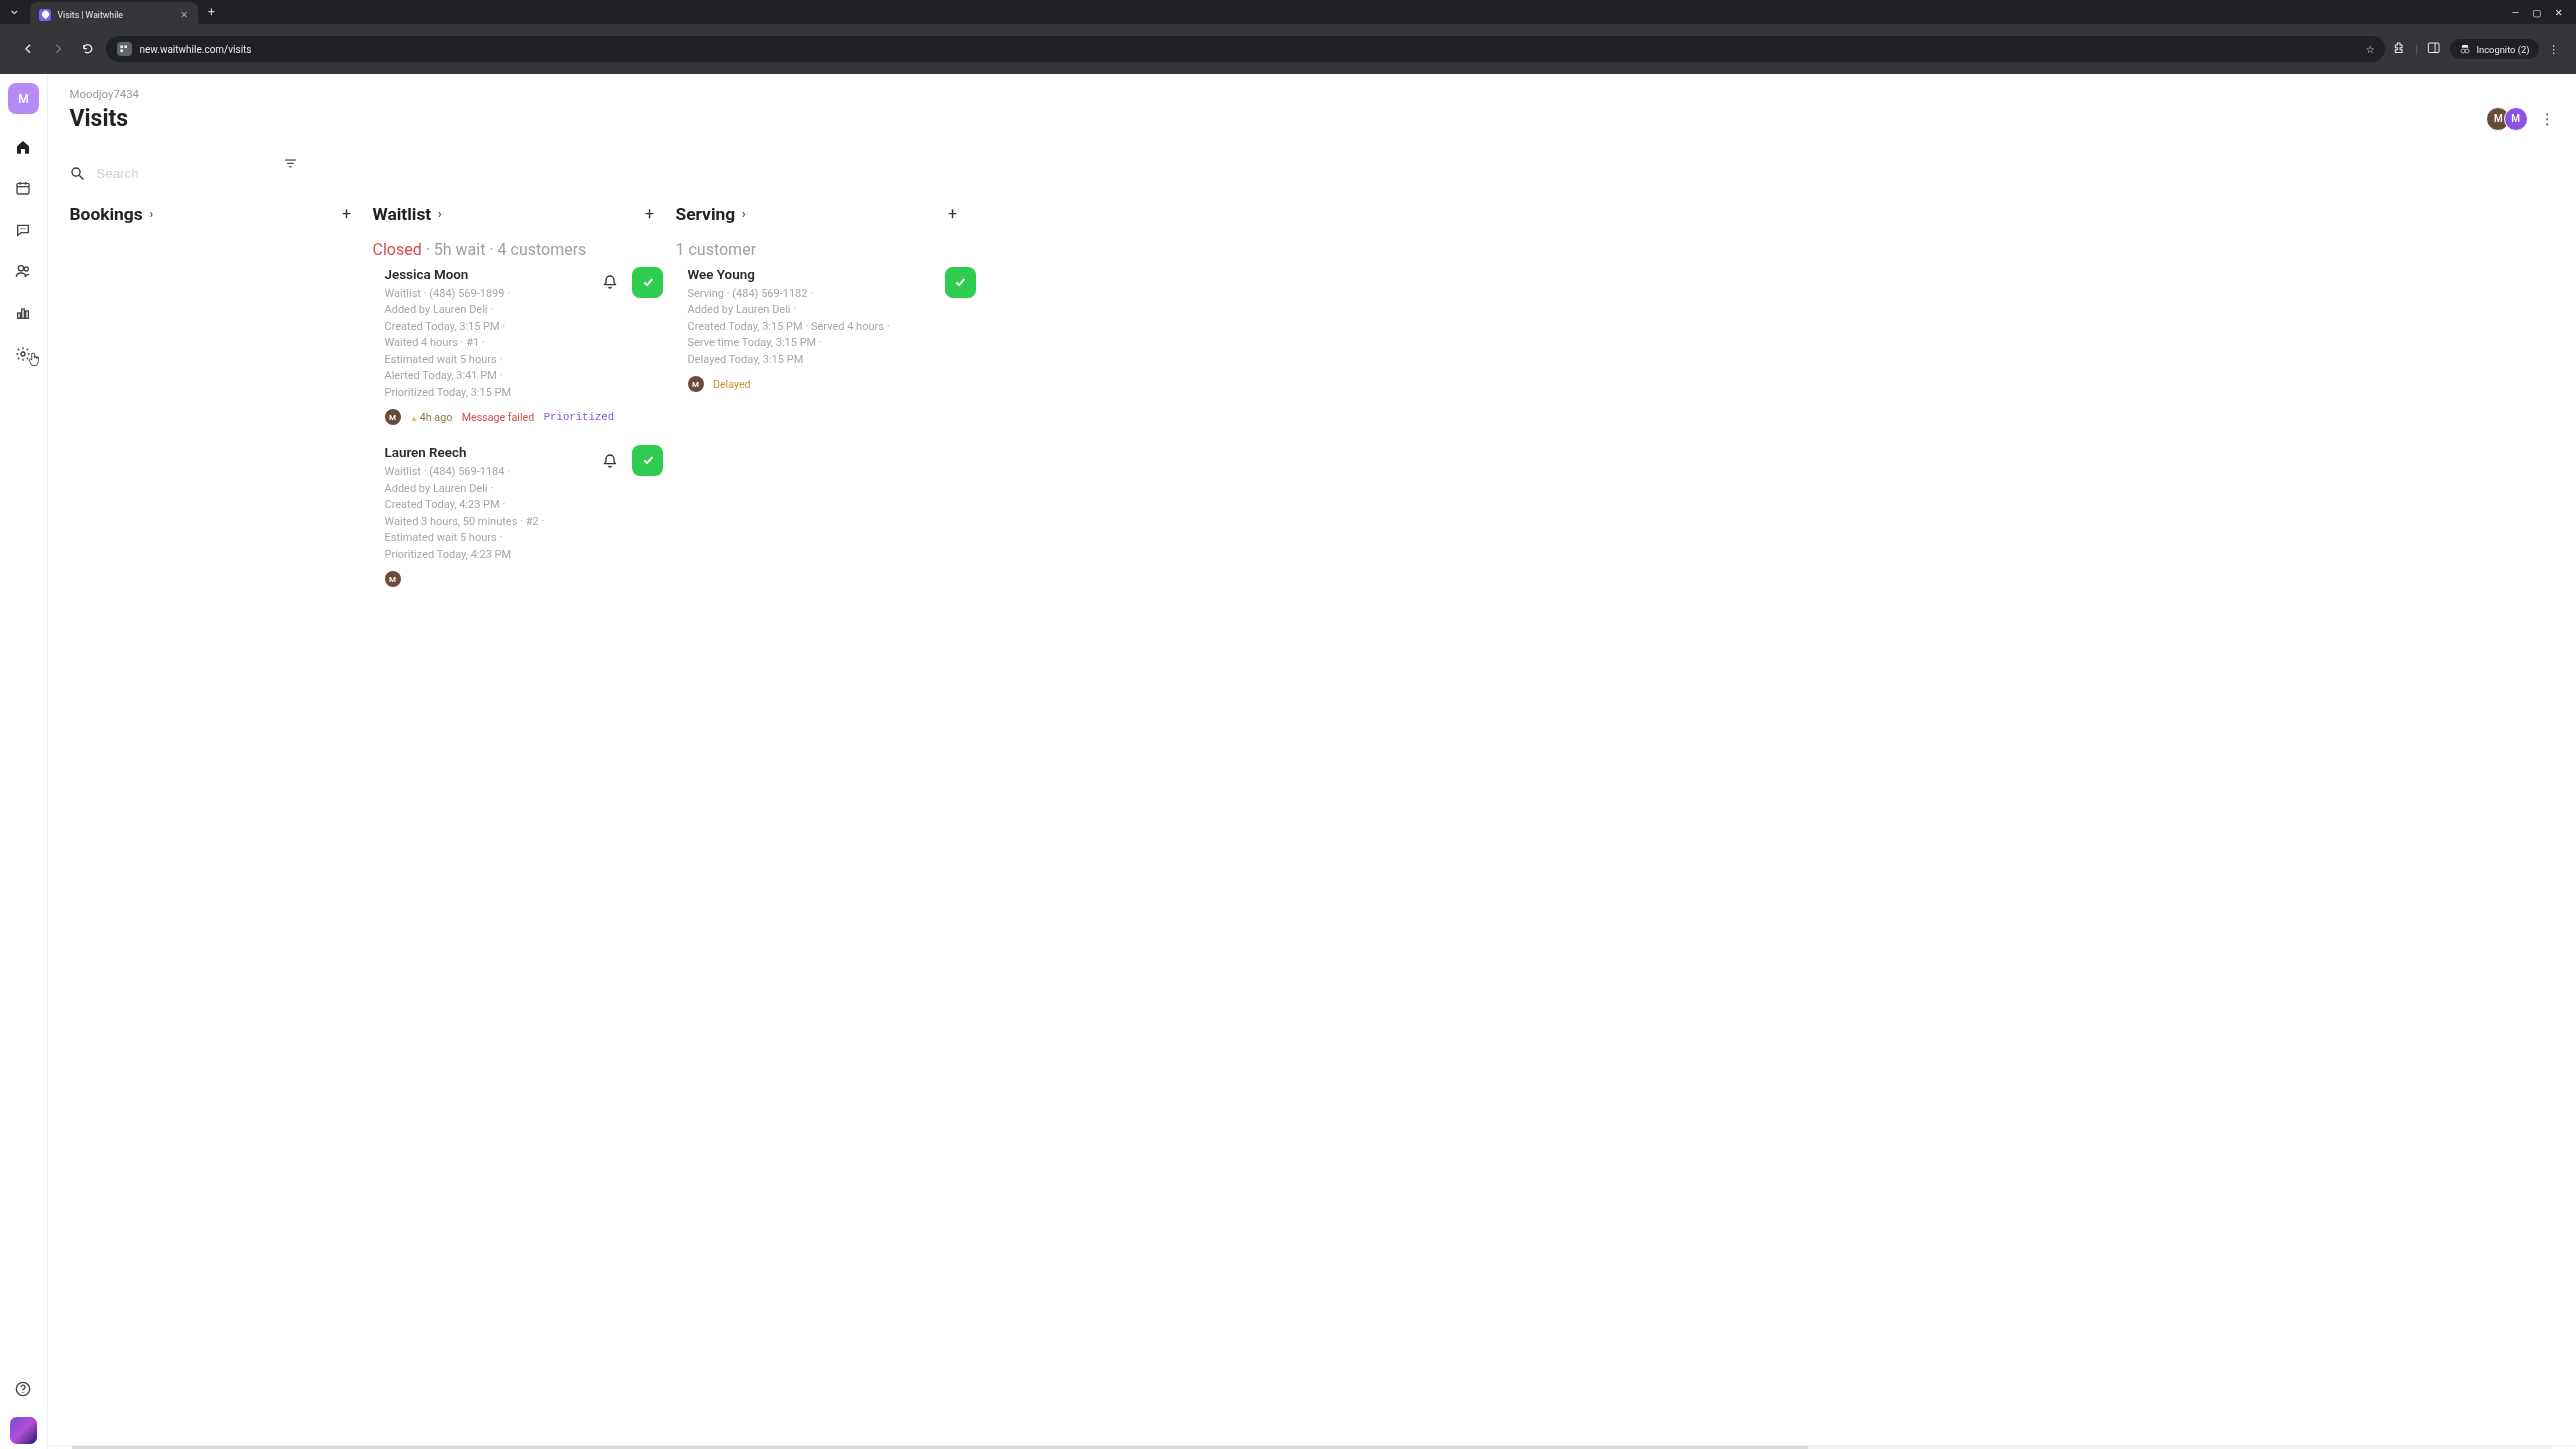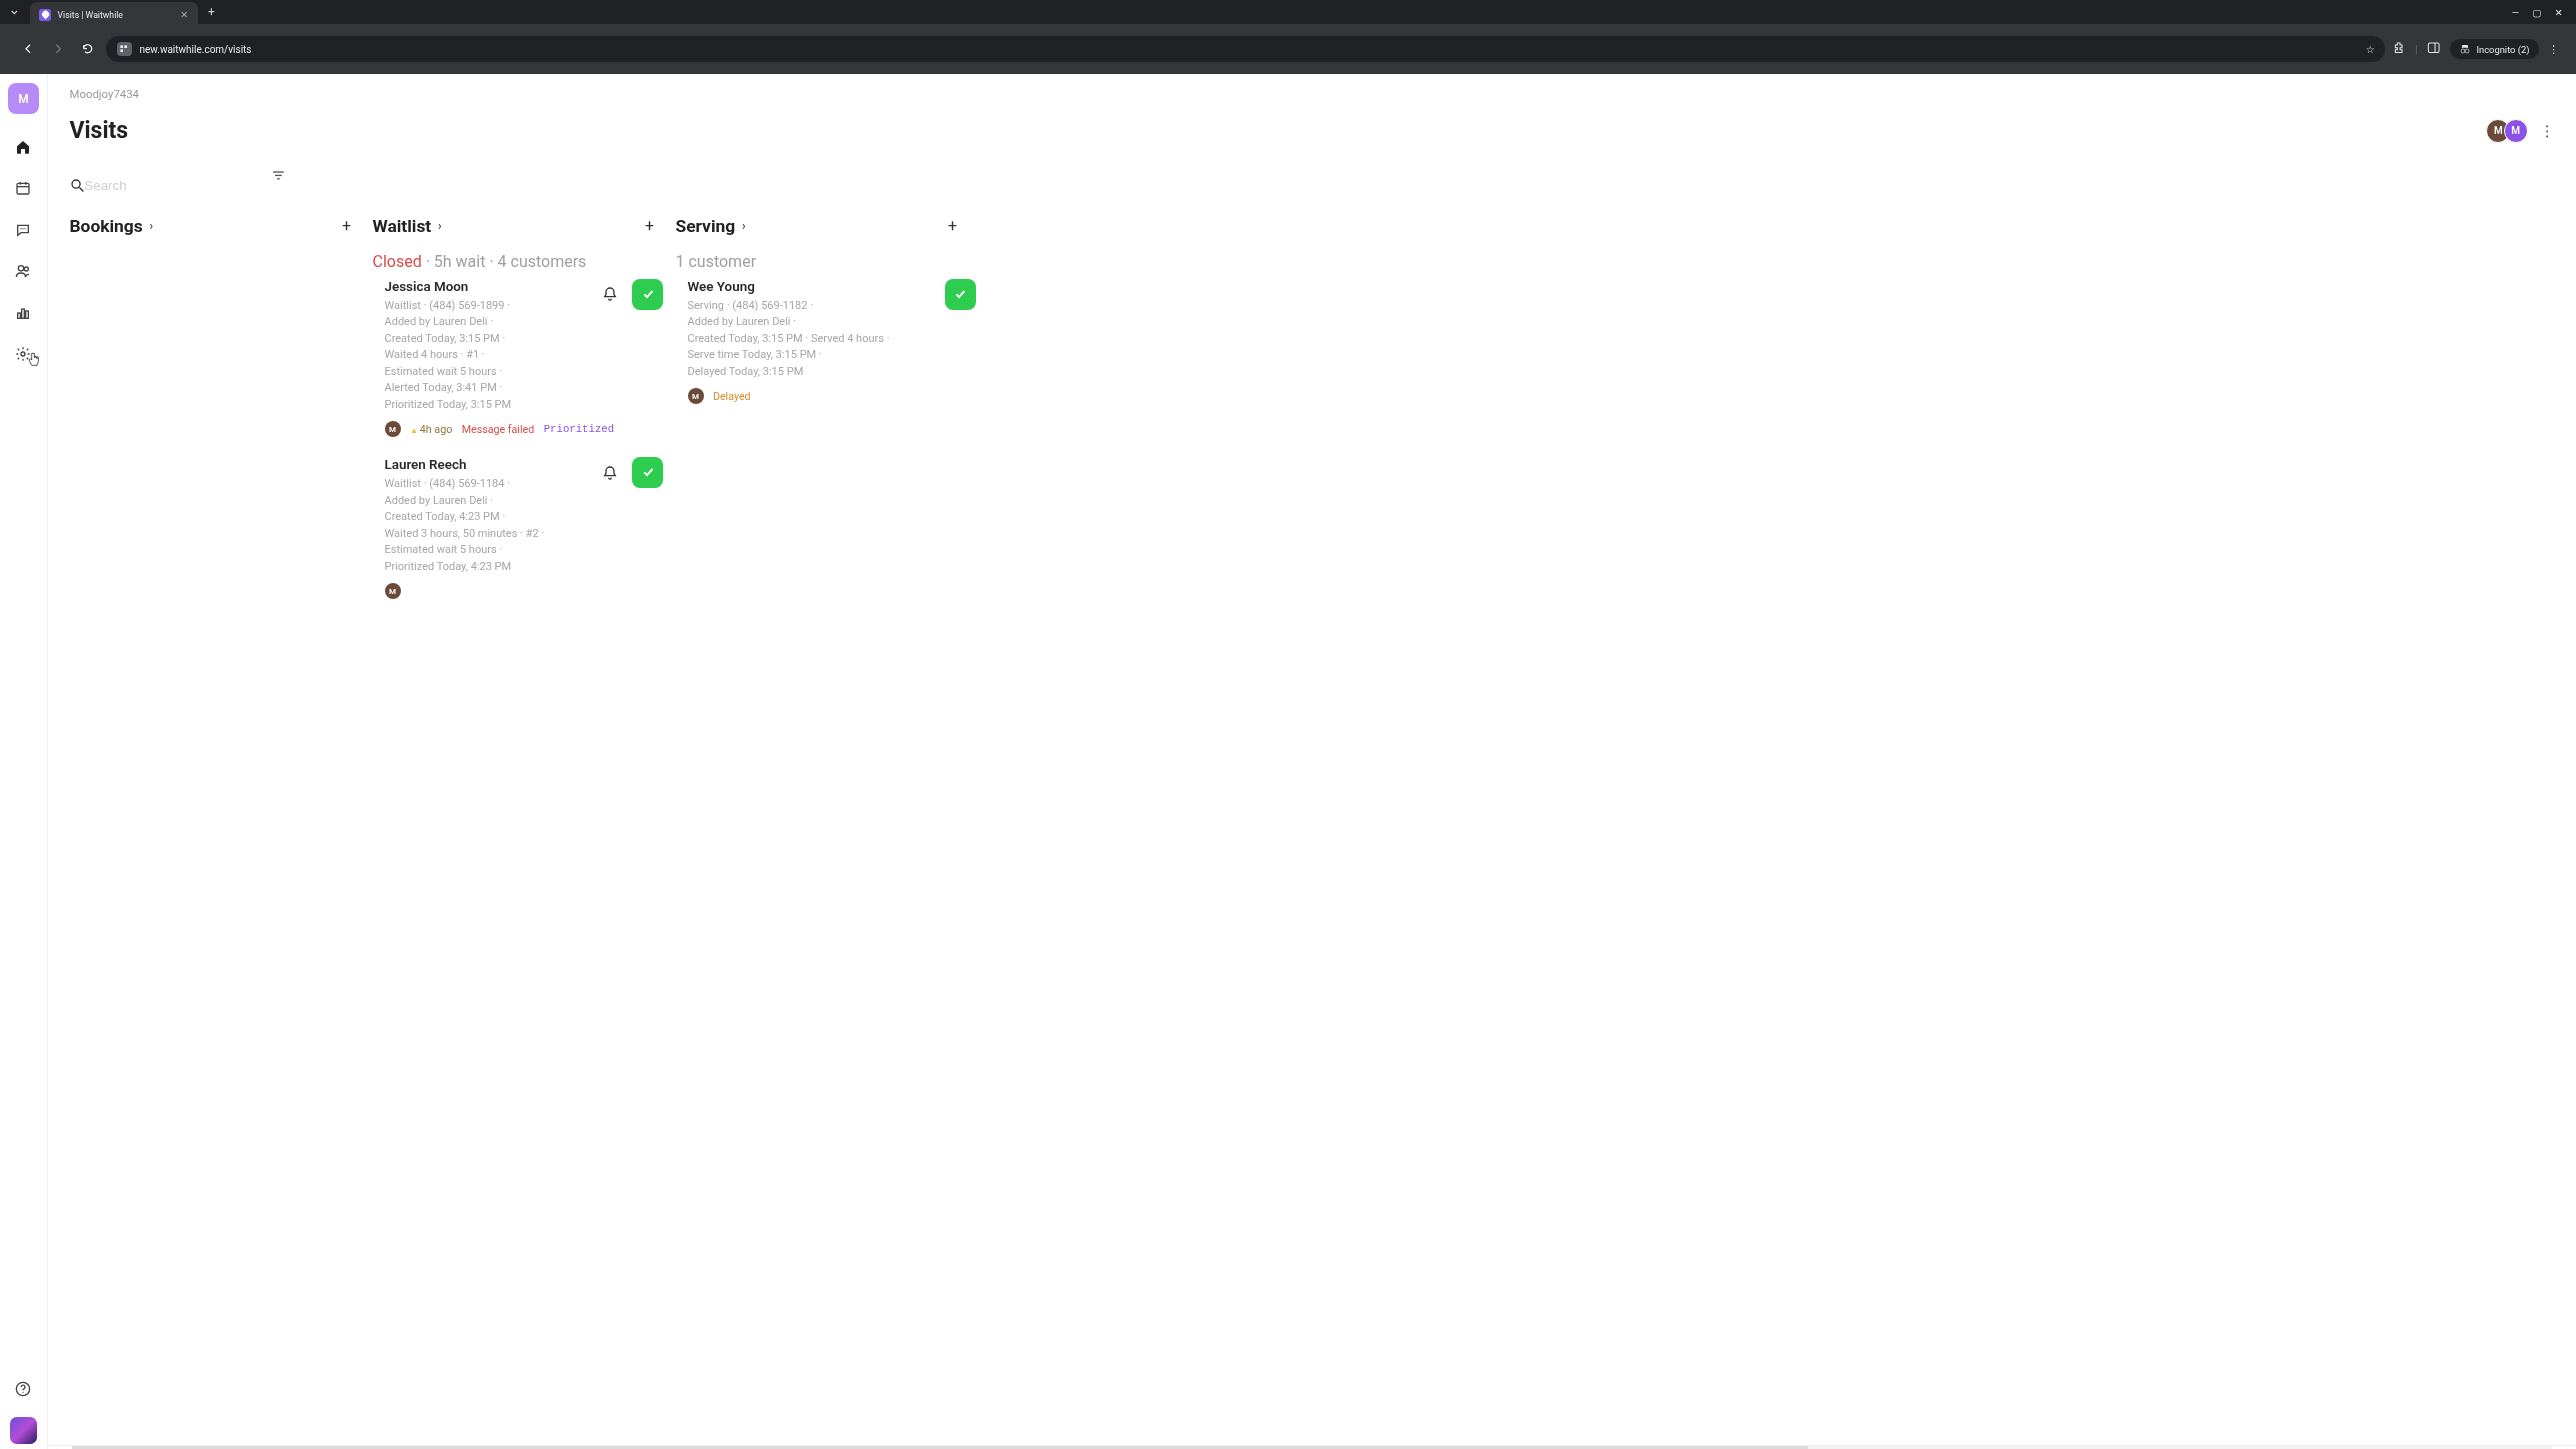--- a/index.html
+++ b/index.html
@@ -29,31 +29,31 @@
   .app { background: #fff; height: calc(100vh - 67px); display: flex; position: relative; }
 
   .sidebar { width: 48px; border-right: 0.7px solid #f0f0f0; display: flex; flex-direction: column; align-items: center; padding-top: 9.4px; gap: 24px; }
   .org-badge { width: 31px; height: 31px; border-radius: 8px; background: #b58bf7; color: #fff; display: flex; align-items: center; justify-content: center; font-weight: 600; font-size: 12px; }
   .side-icon { width: 17.4px; height: 17.4px; color: #414141; cursor: pointer; display: flex; align-items: center; justify-content: center; }
   .side-icon svg { width: 16px; height: 16px; }
   .sidebar-bottom { margin-top: auto; display: flex; flex-direction: column; align-items: center; gap: 19px; padding-bottom: 12px; }
   .side-avatar { width: 27px; height: 27px; border-radius: 6.7px; background: linear-gradient(135deg,#6b4fd8,#b24ed8,#2a1a5e); }
 
   .main { flex: 1; padding: 13.4px 21.5px 0 21.5px; overflow: hidden; display: flex; flex-direction: column; }
-  .breadcrumb { color: #9a9a9a; font-size: 11.4px; margin-bottom: 16px; }
+  .breadcrumb { color: #9a9a9a; font-size: 11.4px; margin-bottom: 4px; }
   .titlebar { display: flex; align-items: center; justify-content: flex-end; }
   .page-title { font-size: 23px; font-weight: 700; color: #222; }
   .title-right { margin-left: auto; display: flex; align-items: center; gap: 0; }
   .avatar-circle { width: 24px; height: 24px; border-radius: 50%; display: flex; align-items: center; justify-content: center; color: #fff; font-weight: 600; font-size: 10px; border: 1.3px solid #fff; }
   .avatar-circle.brown { background: #6b4a3a; }
   .avatar-circle.purple { background: #8a52e5; margin-left: -6.7px; }
   .kebab { margin-left: 12px; cursor: pointer; color: #444; font-size: 14.8px; }
 
   .searchbar { display: flex; align-items: center; gap: 9.4px; margin-top: 17.4px; width: 215px; }
-  .search-field { flex: 1; display: flex; gap: 0; align-items: center; color: #b0b0b0; font-size: 13.4px; margin-top: 16px; }
+  .search-field { flex: 1; display: flex; gap: 12px; align-items: center; color: #b0b0b0; font-size: 13.4px; margin-top: 16px; }
   .search-field input { border: none; outline: none; font-size: 13.4px; color: #333; background: transparent; flex: 1; }
   .search-field input::placeholder { color: #cfcfcf; }
   .filter-icon { color: #555; cursor: pointer; }
 
   .columns { display: flex; gap: 0; margin-top: 23px; flex: 1; min-height: 0; }
   .col { width: 303px; padding-right: 2.7px; display: flex; flex-direction: column; }
   .col-header { display: flex; align-items: center; margin-bottom: 16px; padding-right: 13.4px; }
   .col-title { font-size: 17.4px; font-weight: 700; color: #222; display: flex; align-items: center; gap: 6.7px; cursor: pointer; }
   .chev { font-size: 12px; color: #555; }
   .col-add { margin-left: auto; width: 20px; height: 20px; display: flex; align-items: center; justify-content: center; color: #333; font-size: 16px; cursor: pointer; }

